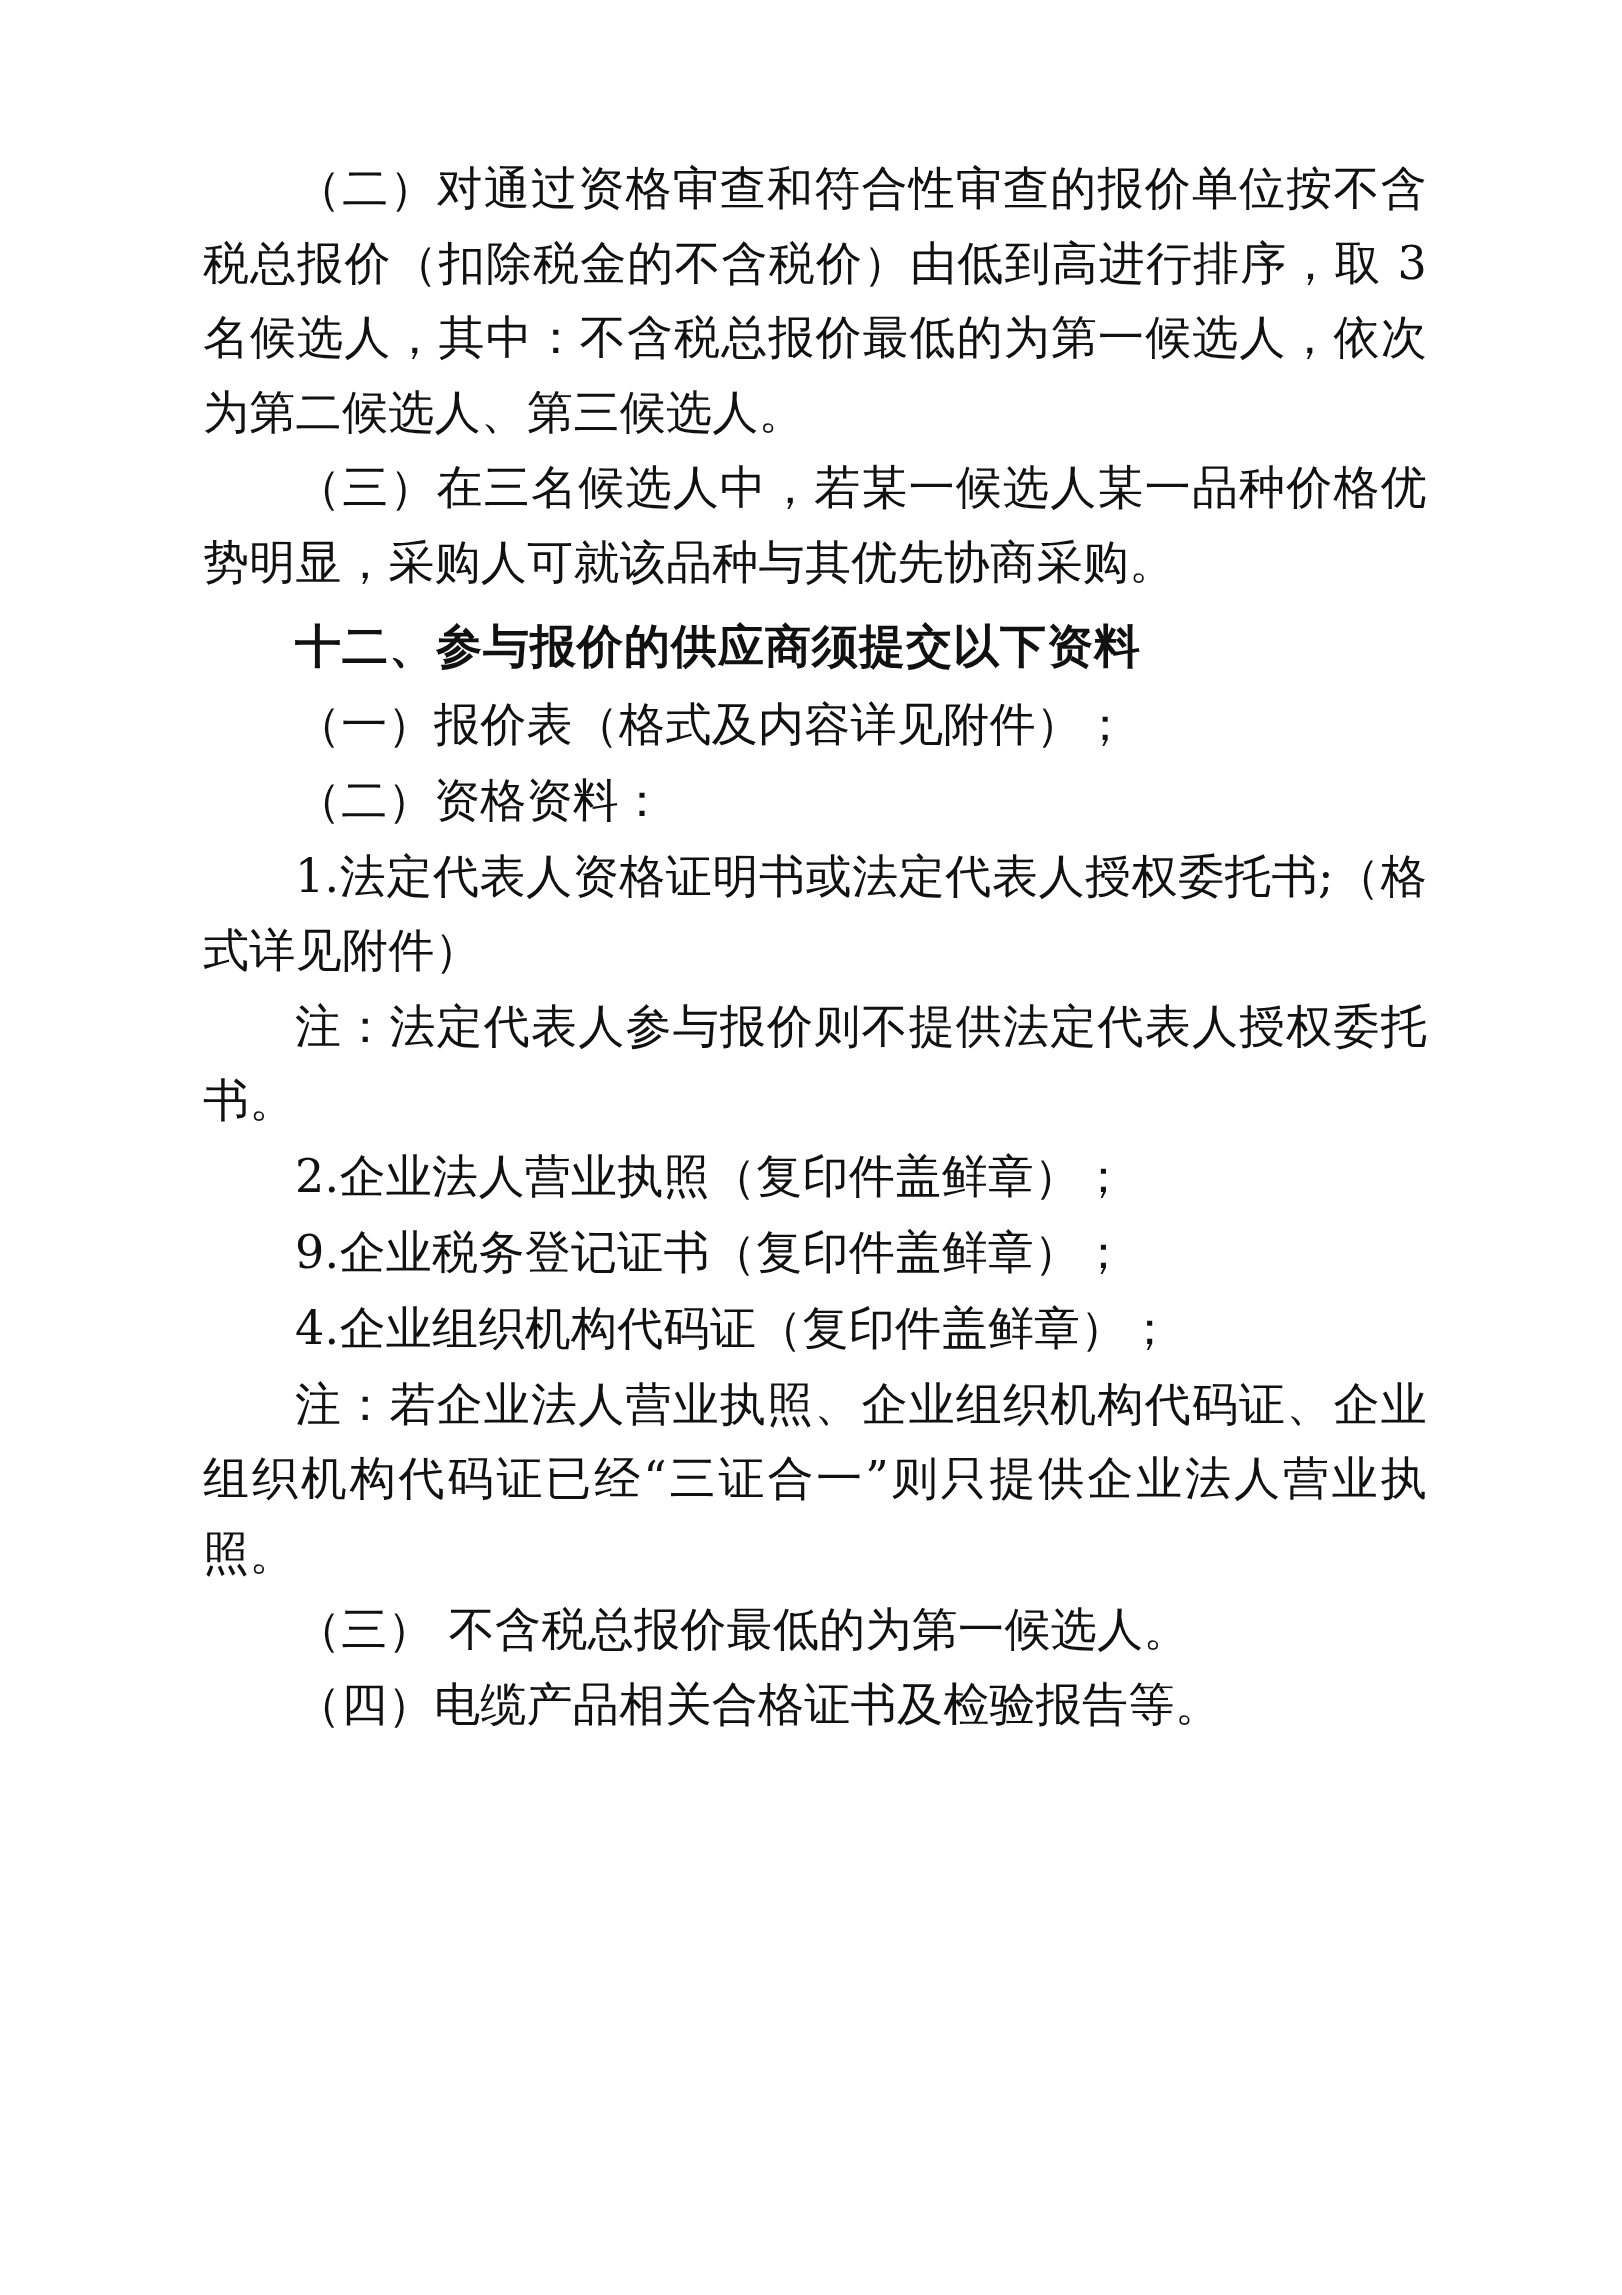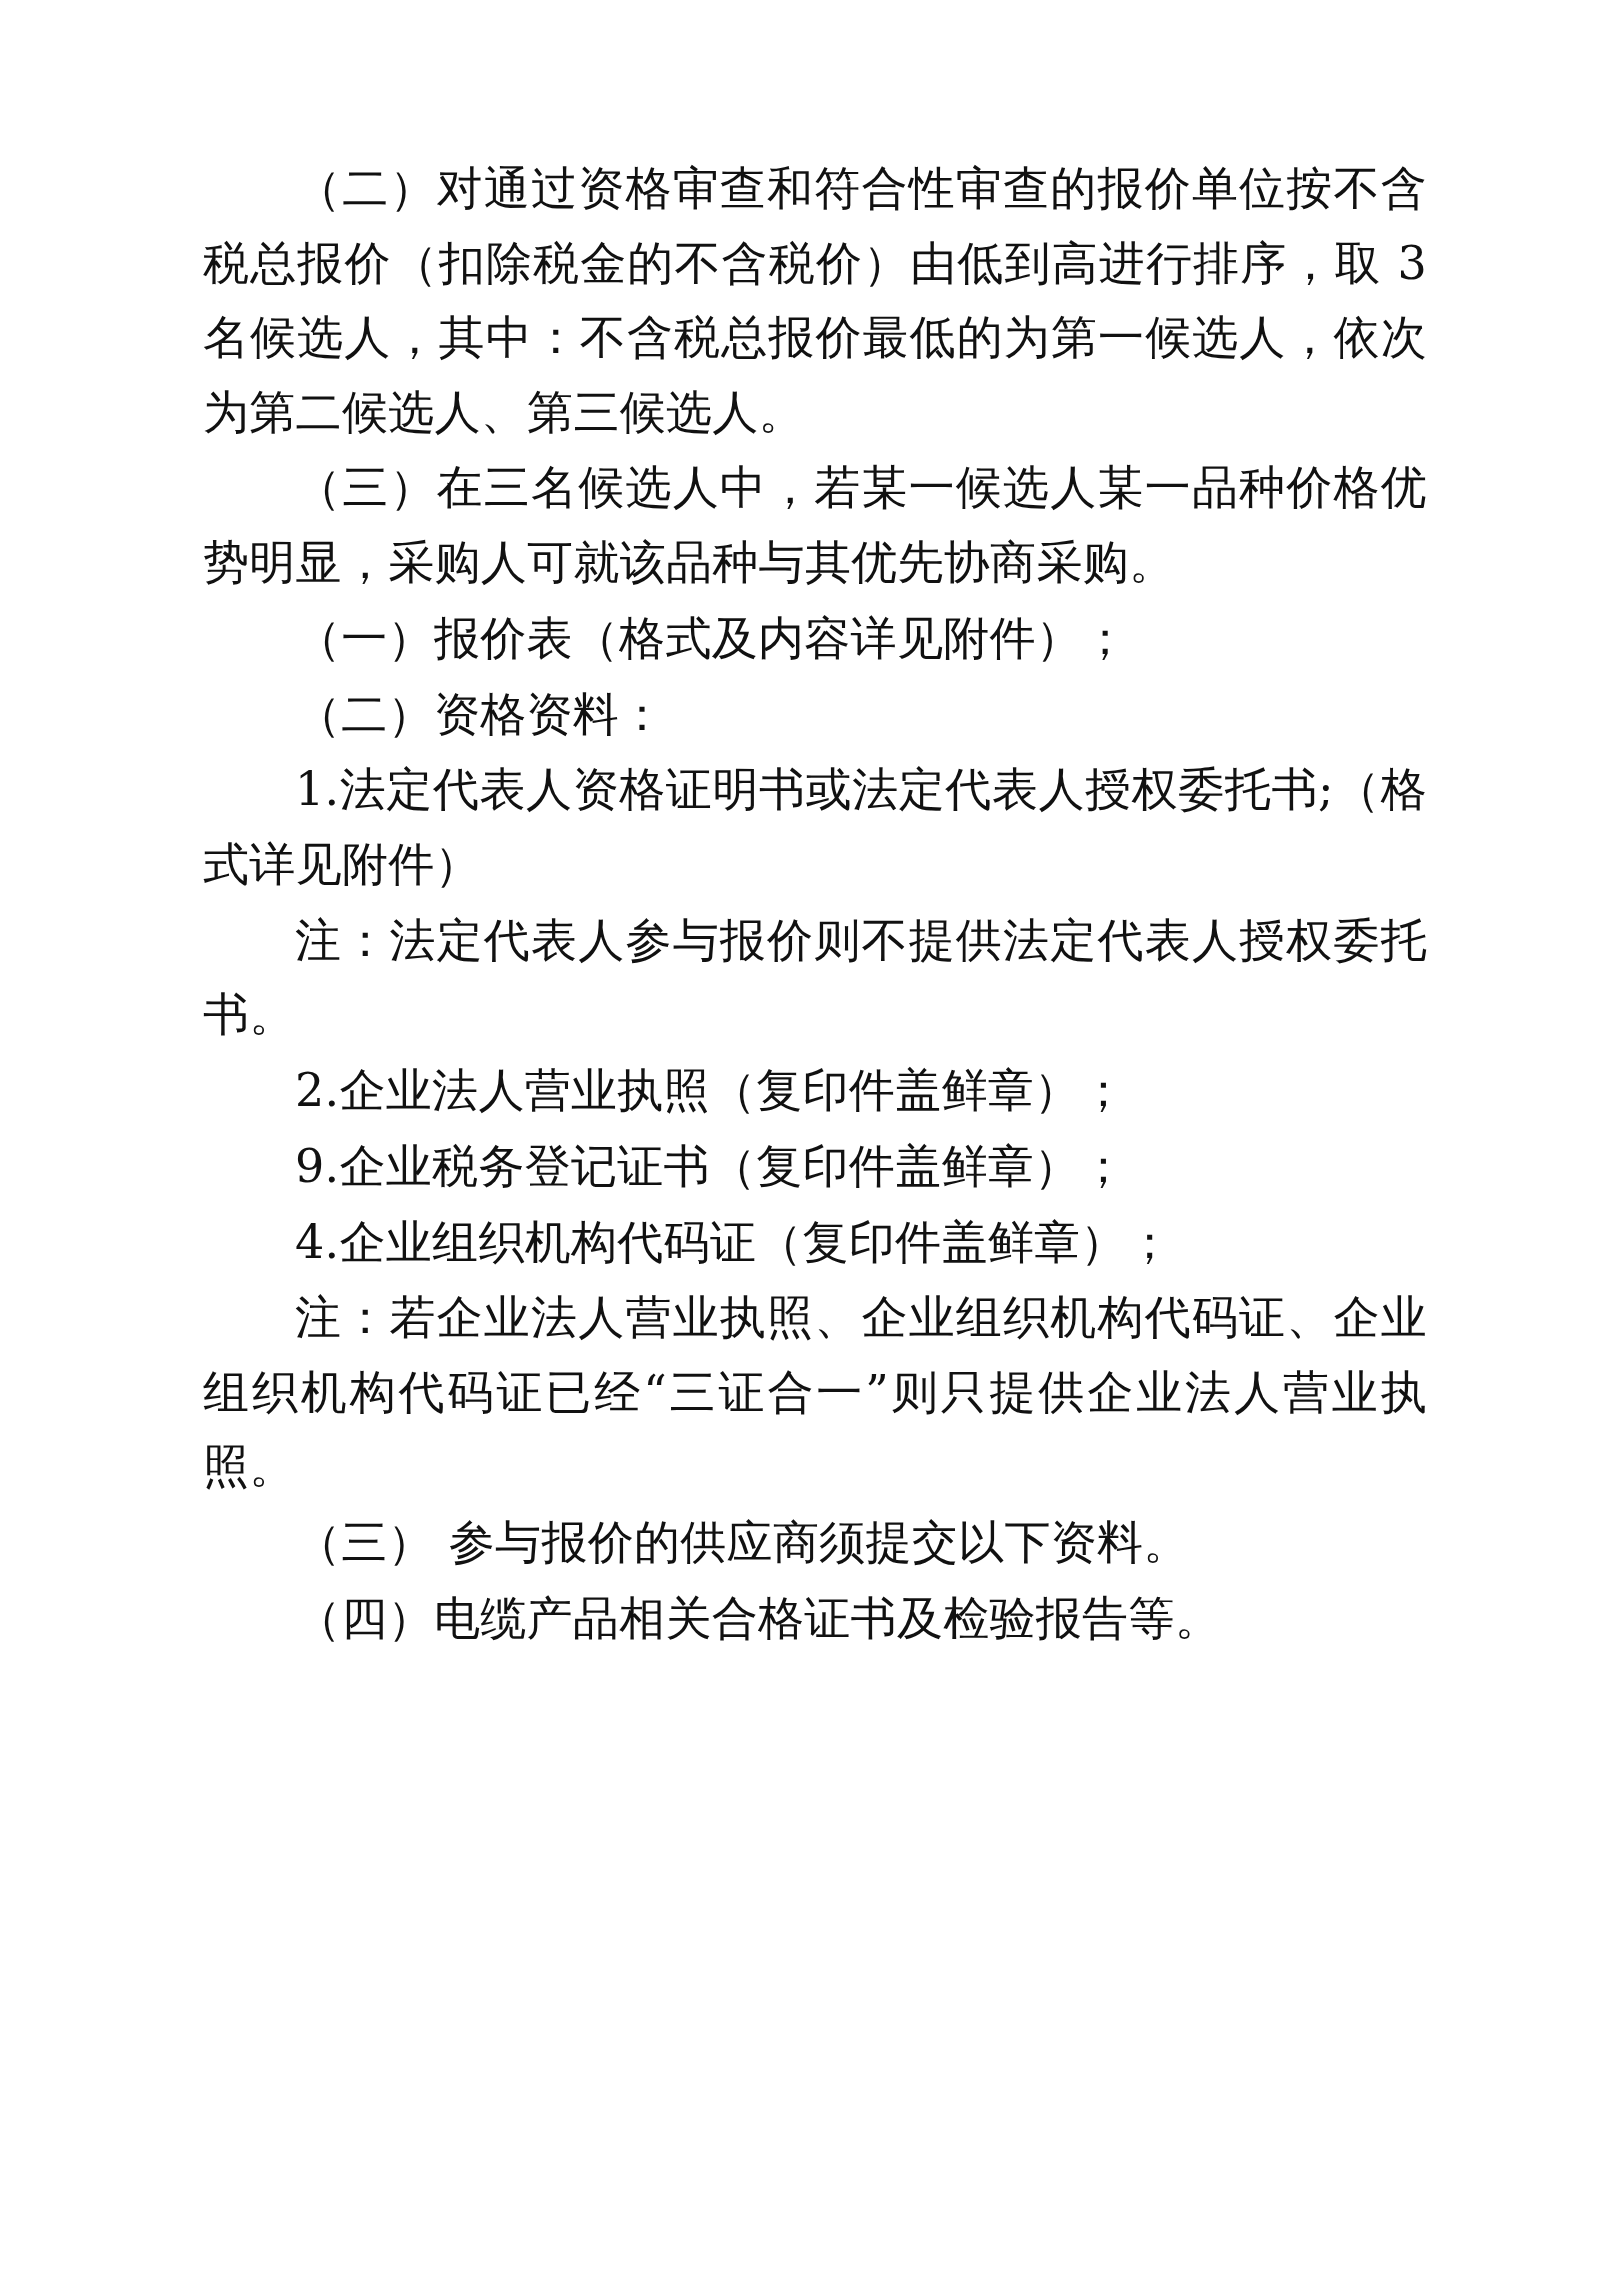--- a/index.html
+++ b/index.html
@@ -40,26 +40,27 @@
   }
 </style>
 </head>
 <body>
 
 <div class="page">
   <div class="doc-body">
 
     <p class="para">（二）对通过资格审查和符合性审查的报价单位按不含税总报价（扣除税金的不含税价）由低到高进行排序，取 3 名候选人，其中：不含税总报价最低的为第一候选人，依次为第二候选人、第三候选人。</p>
     <p class="para">（三）在三名候选人中，若某一候选人某一品种价格优势明显，采购人可就该品种与其优先协商采购。</p>
+    <p class="heading">十二、参与报价的供应商须提交以下资料</p>
     <p class="para">（一）报价表（格式及内容详见附件）；</p>
     <p class="para">（二）资格资料：</p>
     <p class="para">1.法定代表人资格证明书或法定代表人授权委托书;（格式详见附件）</p>
     <p class="para">注：法定代表人参与报价则不提供法定代表人授权委托书。</p>
     <p class="para">2.企业法人营业执照（复印件盖鲜章）；</p>
     <p class="para">9.企业税务登记证书（复印件盖鲜章）；</p>
     <p class="para">4.企业组织机构代码证（复印件盖鲜章）；</p>
     <p class="para">注：若企业法人营业执照、企业组织机构代码证、企业组织机构代码证已经“三证合一”则只提供企业法人营业执照。</p>
-    <p class="para">（三） 参与报价的供应商须提交以下资料。</p>
+    <p class="para">（三） 不含税总报价最低的为第一候选人。</p>
     <p class="para">（四）电缆产品相关合格证书及检验报告等。</p>
 
   </div>
 </div>
 
 
 </body></html>

